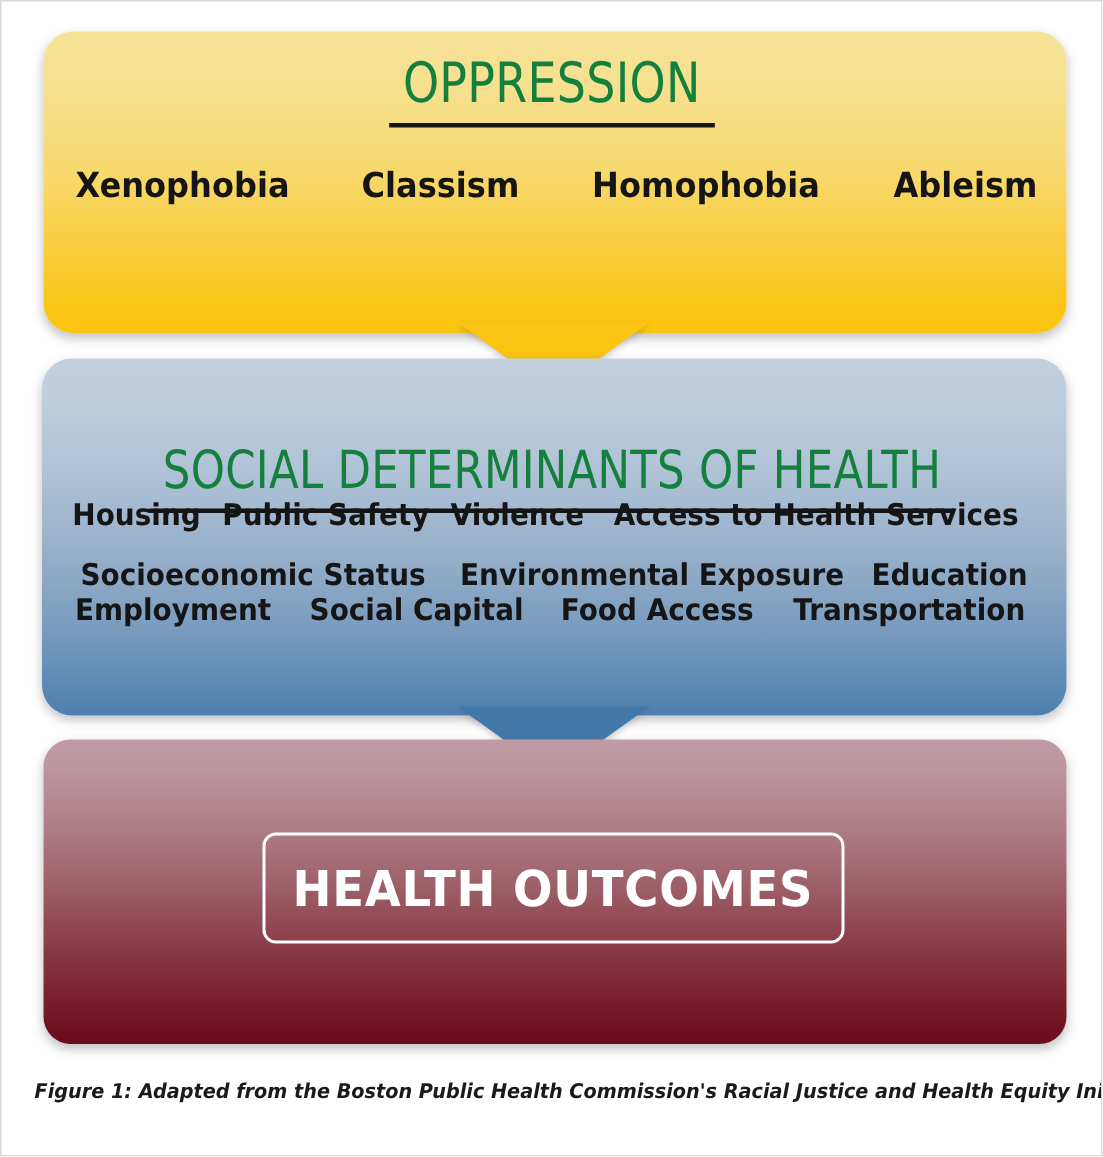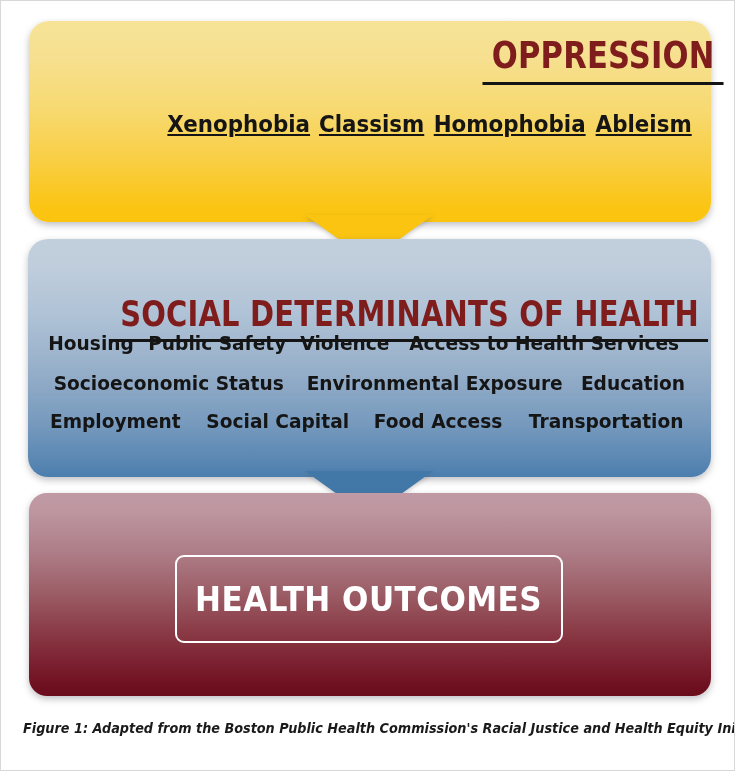--- a/index.html
+++ b/index.html
@@ -100,23 +100,23 @@
     top: 470px;
     border-top: 46px solid #4178a8;
     filter: drop-shadow(0 2px 2px rgba(90,90,100,0.30));
   }
 
   
   .panel-heading {
     position: absolute;
     left: 0;
     width: 100%;
-    text-align: right;
-    font-weight: 700;
-    color: #7f1d1d;
+    text-align: center;
+    font-weight: 400;
+    color: #15803d;
     letter-spacing: 0.2px;
     font-stretch: condensed;
   }
   .panel-heading .heading-text {
     display: inline-block;
     padding: 0 10px 5px 10px;
     border-bottom: 3px solid #141414;
     transform: scaleX(0.92);
     transform-origin: center;
   }
@@ -143,44 +143,43 @@
     white-space: nowrap;
     transform: scaleX(0.93);
     transform-origin: center;
   }
 
   
   #oppression-row-1, #oppression-row-2 {
     left: 44px;
     width: 650px;
     font-size: 23px;
-    justify-content: flex-end;
-    text-decoration: underline;
+    justify-content: space-between;
   }
   #oppression-row-1 { top: 110px; }
   #oppression-row-2 { top: 152px; }
 
   
   .sdoh-row {
     left: 44px;
     width: 644px;
     font-size: 20px;
     justify-content: space-between;
   }
   #sdoh-row-1 { top: 330px; }
   #sdoh-row-2 { top: 370px; text-align: center; }
-  #sdoh-row-3 { top: 408px; text-align: right; }
+  #sdoh-row-3 { top: 393px; text-align: right; }
 
   
   #outcomes-box {
     position: absolute;
     left: 174px;
     top: 554px;
     width: 388px;
-    height: 88px;
+    height: 74px;
     border: 2px solid #ffffff;
     border-radius: 9px;
     display: flex;
     align-items: center;
     justify-content: center;
     box-sizing: border-box;
   }
   #outcomes-label {
     color: #ffffff;
     font-size: 33px;

